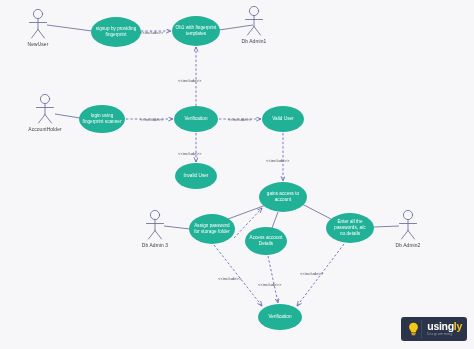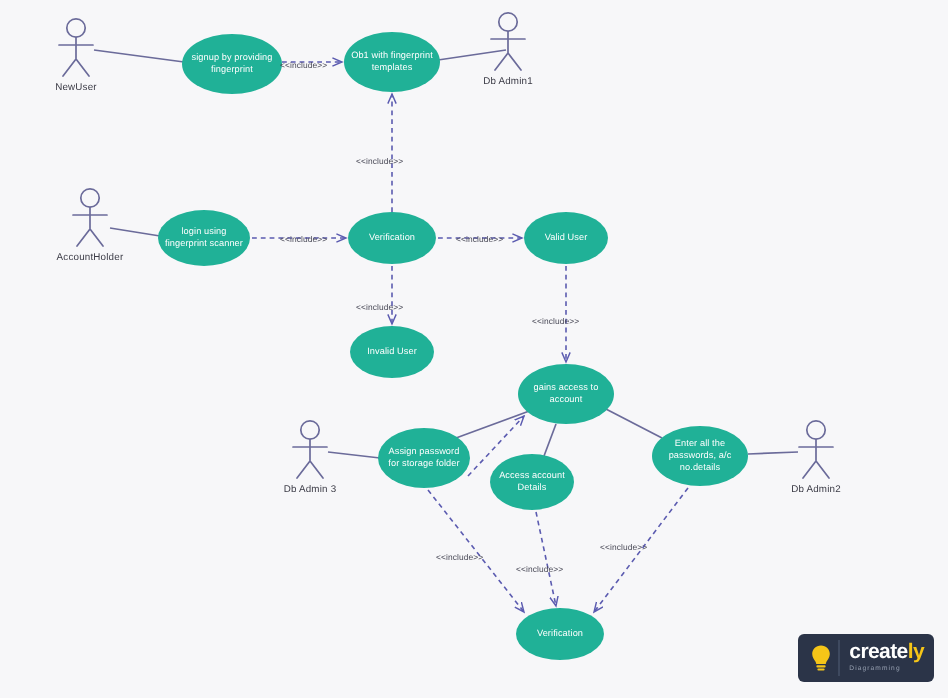--- a/index.html
+++ b/index.html
@@ -215,18 +215,18 @@
 
   <div id="watermark">
     <div class="bulb-box">
       <svg width="11" height="14" viewBox="0 0 11 14" xmlns="http://www.w3.org/2000/svg">
         <path d="M5.5 0.7 C2.9 0.7 1.1 2.6 1.1 5 c0 1.7 1 2.8 1.6 3.7 0.3 0.5 0.4 0.9 0.4 1.3 h4.8 c0-0.4 0.1-0.8 0.4-1.3 C8.9 7.8 9.9 6.7 9.9 5 9.9 2.6 8.1 0.7 5.5 0.7 Z" fill="#f5c518"></path>
         <rect x="3.2" y="10.6" width="4.6" height="1.1" rx="0.5" fill="#f5c518"></rect>
         <rect x="3.7" y="12.2" width="3.6" height="1.1" rx="0.5" fill="#f5c518"></rect>
       </svg>
     </div>
     <div class="wm-text">
-      <div class="wm-main"><span>create</span><span class="ly">ly</span></div>
+      <div class="wm-main"><span>using</span><span class="ly">ly</span></div>
       <div class="wm-sub">Diagramming</div>
     </div>
   </div>
 
 </div>
 
 </body></html>

